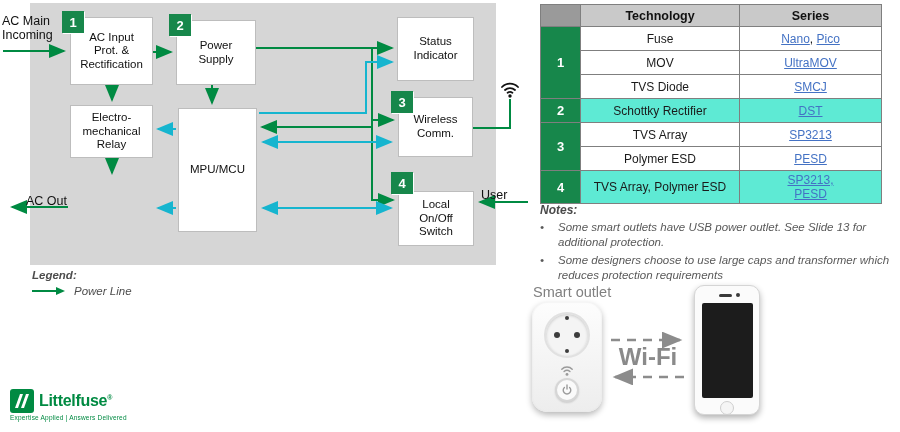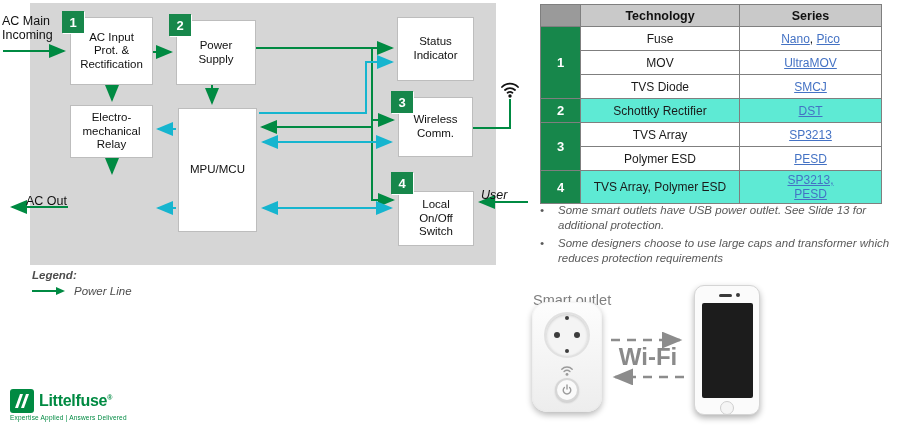--- a/index.html
+++ b/index.html
@@ -37,21 +37,21 @@
   #tech-table td.numcell{background:#17874b;color:#fff;font-weight:bold;font-size:13px;width:40px;}
   #tech-table td.shade{background:#5eead4;}
   #tech-table a{color:#4472c4;text-decoration:underline;cursor:pointer;}
   .col-num{width:40px;} .col-tech{width:159px;} .col-series{width:142px;}
   
   #notes{left:540px;top:203px;width:352px;font-style:italic;color:#595959;}
   #notes .ntitle{font-weight:bold;font-size:12px;color:#4a4a4a;margin-bottom:3px;}
   .note-item{display:flex;font-size:11.5px;line-height:1.28;margin-bottom:4px;}
   .note-item .bullet{width:18px;flex:none;}
   
-  #smart-label{left:533px;top:284px;font-size:14.5px;color:#808080;margin-top:8px;}
+  #smart-label{left:533px;top:284px;font-size:14.5px;color:#808080;}
   #plug{left:532px;top:302px;width:70px;height:110px;border-radius:15px;
         background:linear-gradient(180deg,#fdfdfd,#ededed);
         box-shadow:0 3px 6px rgba(0,0,0,.28), inset 0 0 2px #e2e2e2;}
   #socket{position:absolute;left:12px;top:10px;width:46px;height:46px;border-radius:50%;
         background:#f4f4f4;border:2px solid #e1e1e1;box-shadow:inset 0 1px 3px rgba(0,0,0,.18);box-sizing:border-box;}
   .hole{position:absolute;border-radius:50%;background:#3c3c3c;}
   #plug-wifi{position:absolute;left:27px;top:62px;}
   #plug-btn{position:absolute;left:23px;top:76px;width:24px;height:24px;border-radius:50%;
         border:2px solid #d6d6d6;background:#fafafa;box-shadow:0 1px 2px rgba(0,0,0,.15);box-sizing:border-box;
         display:flex;align-items:center;justify-content:center;}
@@ -149,21 +149,21 @@
 
   <div class="block" style="left:398px;top:191px;width:76px;height:55px;">
       <span>Local On/Off Switch</span>
     </div>
   <div class="badge" style="left:391px;top:172px;">
       <span>4</span>
     </div>
 
   <div class="dlabel" style="left:2px;top:14px;width:62px;">AC Main Incoming</div>
   <div class="dlabel" style="left:26px;top:194px;">AC Out</div>
-  <div class="dlabel" style="left:481px;top:188px;font-style:italic;">User</div>
+  <div class="dlabel" style="left:481px;top:188px;">User</div>
 
   <svg class="abs" style="left:498px;top:79px;" width="24" height="20" viewBox="0 0 24 20">
     <g stroke="#111" stroke-width="1.8" fill="none" stroke-linecap="round">
       <path d="M4 8 A 11 11 0 0 1 20 8"></path>
       <path d="M7 11 A 7.5 7.5 0 0 1 17 11"></path>
       <path d="M9.6 13.8 A 4 4 0 0 1 14.4 13.8"></path>
     </g>
     <circle cx="12" cy="17" r="1.7" fill="#111"></circle>
   </svg>
 
@@ -219,20 +219,21 @@
     </tr>
     <tr>
       <td class="numcell">4</td>
       <td class="shade">TVS Array, Polymer ESD</td>
       <td class="shade"><a>SP3213,</a><br><a>PESD</a></td>
     </tr>
   </tbody>
     </table>
 
   <div class="abs" id="notes">
+    <div class="ntitle">Notes:</div>
     <div class="note-item">
       <span class="bullet">•</span>
       <span>Some smart outlets have USB power outlet. See Slide 13 for additional protection.</span>
     </div>
     <div class="note-item">
       <span class="bullet">•</span>
       <span>Some designers choose to use large caps and transformer which reduces protection requirements</span>
     </div>
   </div>
 

